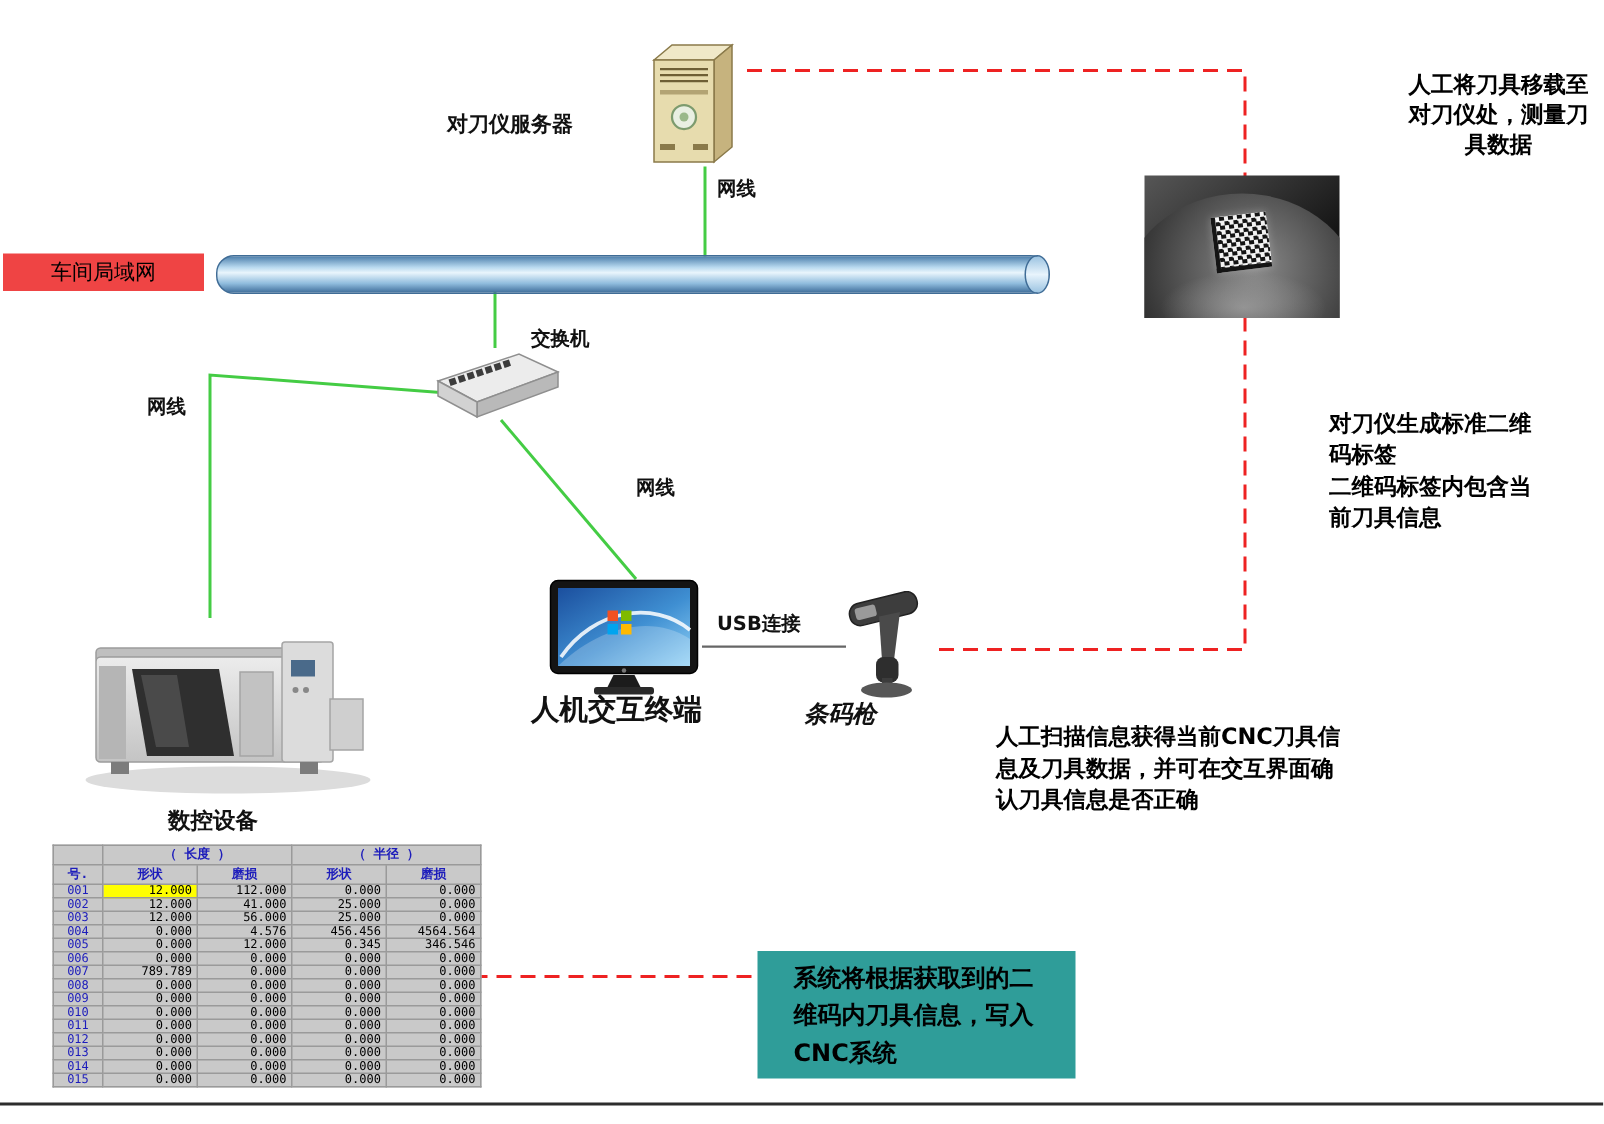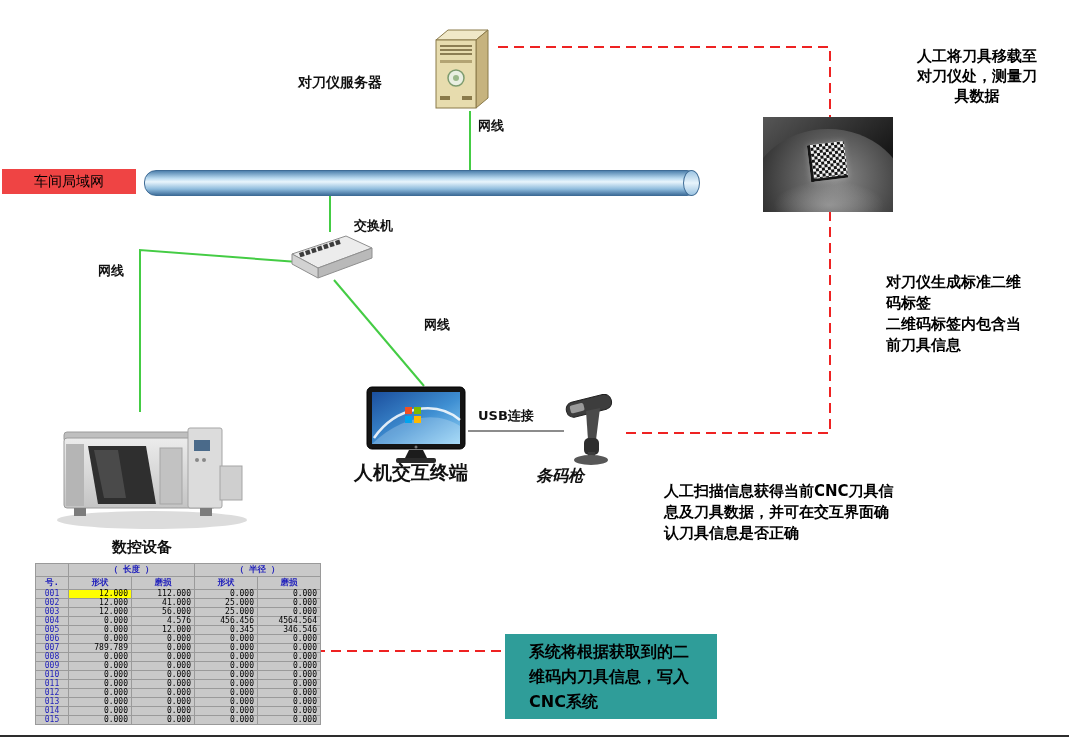--- a/index.html
+++ b/index.html
@@ -194,21 +194,21 @@
     </svg>
   </div>
   <div class="lbl" style="left:112px; top:538px; font-size:15px;">数控设备</div>
 
   <div class="abs photo">
     <div class="photo-metal"></div>
     <div class="photo-shine"></div>
     <div class="dm"></div>
   </div>
 
-  <div class="note center" style="left:910px; top:46px; width:134px; line-height:20px;">人工将刀具移载至
+  <div class="note center" style="left:932px; top:46px; width:134px; line-height:20px;">人工将刀具移载至
 对刀仪处，测量刀
 具数据</div>
   <div class="note" style="left:664px; top:481px; width:352px;">人工扫描信息获得当前CNC刀具信
 息及刀具数据，并可在交互界面确
 认刀具信息是否正确</div>
   <div class="note" style="left:886px; top:272px; width:160px;">对刀仪生成标准二维
 码标签
 二维码标签内包含当
 前刀具信息</div>
   <div class="abs write-box">系统将根据获取到的二

